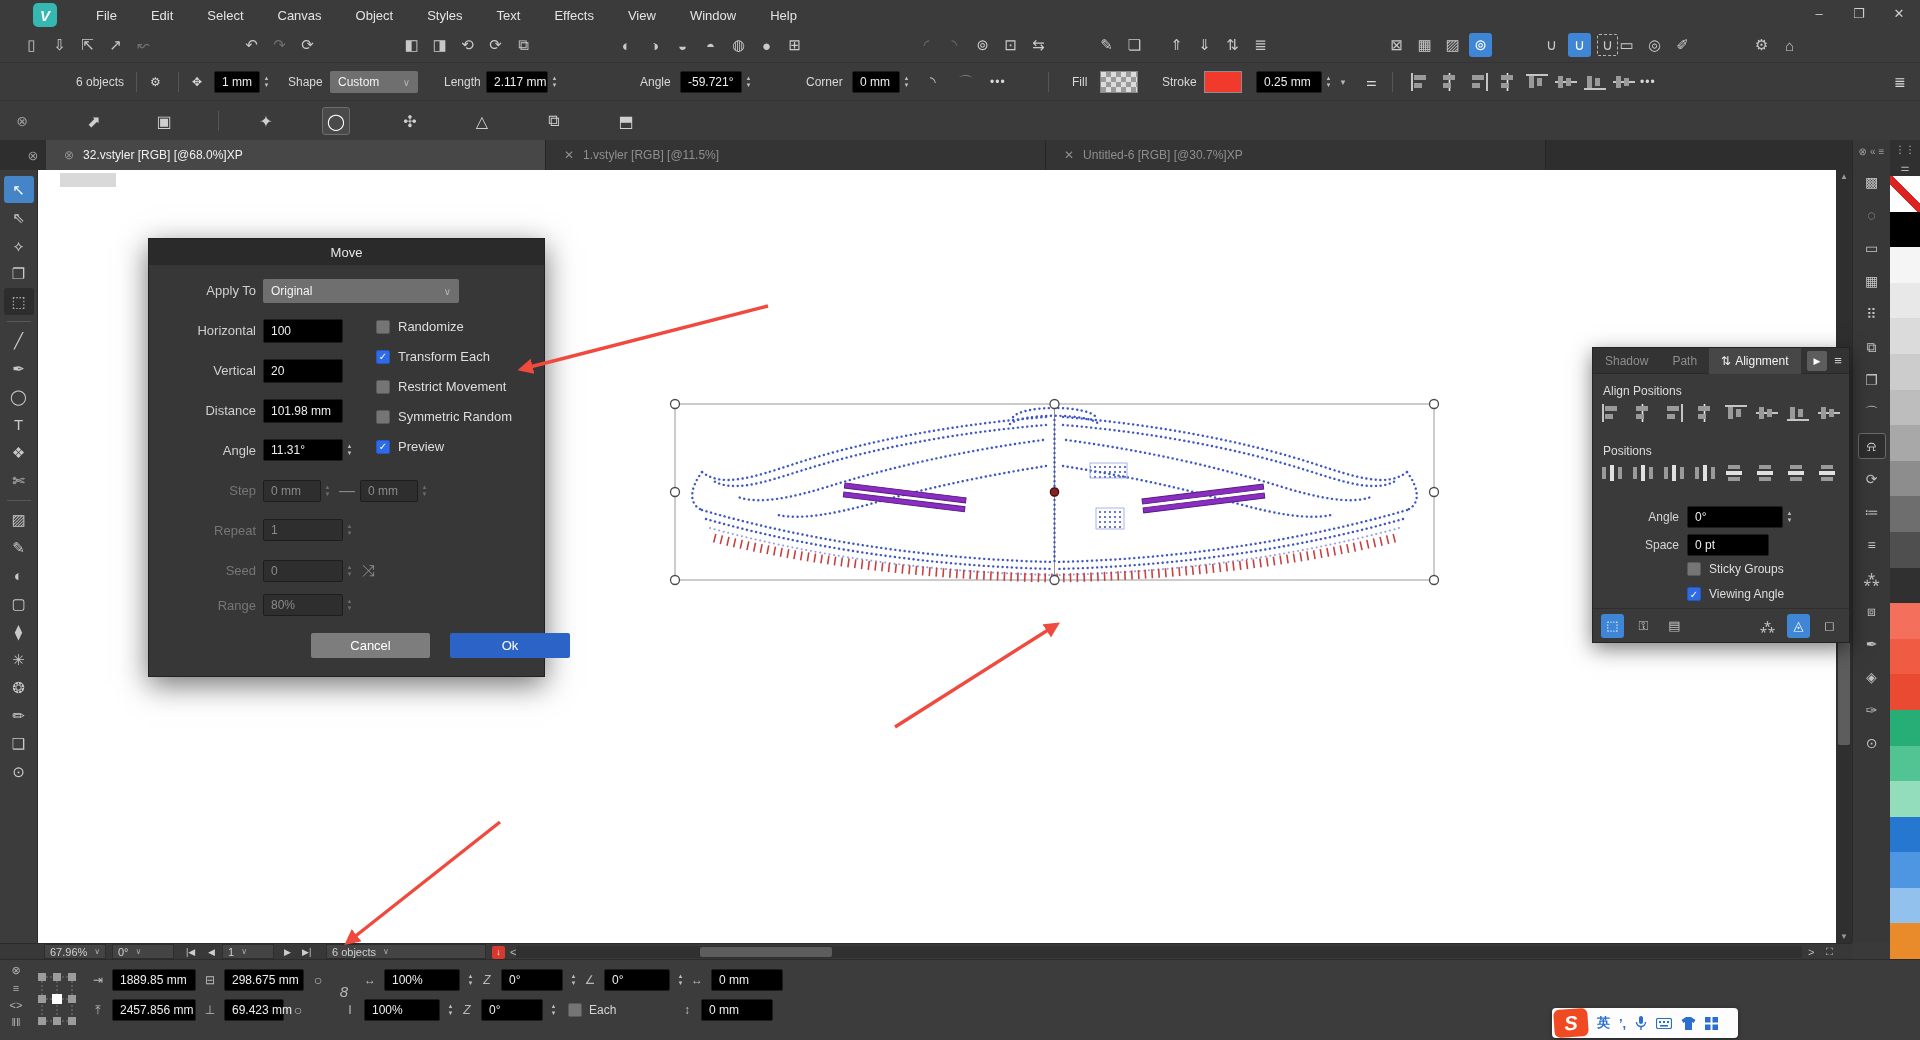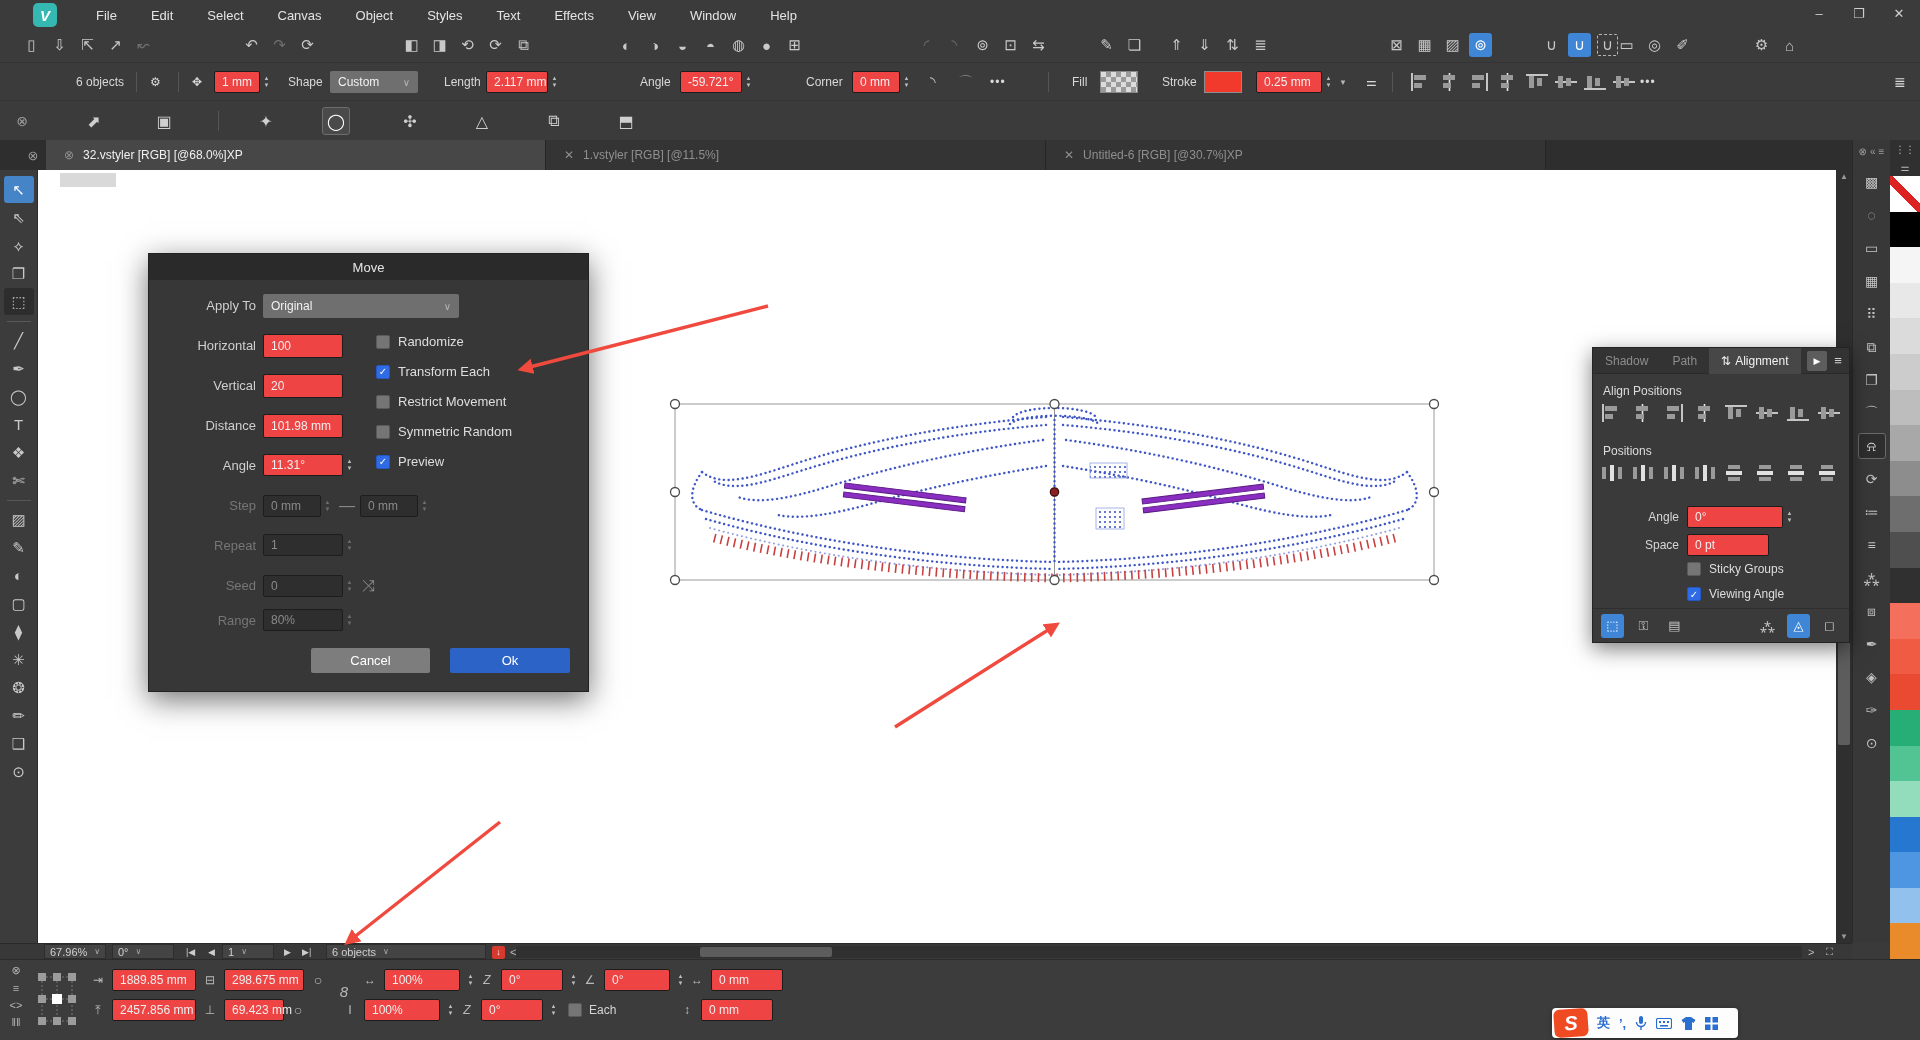--- a/index.html
+++ b/index.html
@@ -19,21 +19,21 @@
   #toolbar-main { position:absolute; left:0; top:30px; width:1920px; height:32px; background:#3b3b3b; }
   .tb-group { position:absolute; top:3px; display:flex; gap:5px; }
   .tb-icon { width:23px; height:24px; display:flex; align-items:center; justify-content:center; font-size:15px; color:#c9c9c9; border-radius:3px; }
   .tb-icon.disabled { color:#707070; }
   .tb-icon.active { background:#3f86d6; color:#fff; }
   .tb-icon.dashed { outline:1px dashed #b5b5b5; outline-offset:-2px; }
 
   
   #context-bar { position:absolute; left:0; top:62px; width:1920px; height:38px; background:#3b3b3b; border-top:1px solid #333; }
   .ctx-item { position:absolute; top:0; height:38px; display:flex; align-items:center; font-size:12px; color:#d8d8d8; }
-  .fld { background:#ef4444; border:1px solid #1d1d1d; border-radius:2px; height:22px; display:flex; align-items:center; padding:0 7px; font-size:12px; color:#eee; white-space:nowrap; }
+  .fld { background:#000000; border:1px solid #1d1d1d; border-radius:2px; height:22px; display:flex; align-items:center; padding:0 7px; font-size:12px; color:#eee; white-space:nowrap; }
   .fld.dis { color:#8a8a8a; background:#2e2e2e; }
   .stp { width:13px; height:22px; display:flex; flex-direction:column; align-items:center; justify-content:center; color:#bdbdbd; }
   .stp::before { content:"▲"; font-size:6px; line-height:7px; }
   .stp::after  { content:"▼"; font-size:6px; line-height:7px; }
   .stp.dis { color:#6d6d6d; }
   .vdiv { width:1px; height:20px; background:#565656; }
   .caret::after { content:"∨"; font-size:10px; color:#b5b5b5; margin-left:8px; }
   .dd { background:#6f6f6f; border-radius:2px; height:22px; display:flex; align-items:center; justify-content:space-between; padding:0 8px; color:#f2f2f2; font-size:12px; }
   #fill-swatch { width:38px; height:22px; border:1px solid #888;
      background-image:linear-gradient(45deg,#9a9a9a 25%,transparent 25%,transparent 75%,#9a9a9a 75%),linear-gradient(45deg,#9a9a9a 25%,#dcdcdc 25%,#dcdcdc 75%,#9a9a9a 75%);
@@ -93,21 +93,21 @@
   #tp-left { position:absolute; left:4px; top:4px; width:24px; display:flex; flex-direction:column; gap:5px; align-items:center; color:#b5b5b5; font-size:11px; }
   #tp-grid { position:absolute; left:36px; top:10px; }
   .tp-row { position:absolute; left:88px; height:24px; display:flex; align-items:center; font-size:12px; color:#d5d5d5; }
   .tp-icon { width:20px; text-align:center; color:#b9b9b9; font-size:12px; }
   .tp-fld { width:84px; margin:0 4px; }
   .cb { width:14px; height:14px; background:#757575; border:1px solid #5a5a5a; border-radius:2px; display:inline-flex; align-items:center; justify-content:center; }
   .cb.checked { background:#2e6be5; border-color:#2558c4; color:#fff; font-size:10px; }
   .cb.checked::after { content:"✓"; }
 
   
-  #move-dialog { position:absolute; left:148px; top:253px; width:441px; height:439px; background:#373737; border:1px solid #222; box-shadow:0 8px 28px rgba(0,0,0,.55); z-index:40; }
+  #move-dialog { position:absolute; left:148px; top:238px; width:397px; height:439px; background:#373737; border:1px solid #222; box-shadow:0 8px 28px rgba(0,0,0,.55); z-index:40; }
   #md-header { height:26px; background:#2a2a2a; display:flex; align-items:center; justify-content:center; font-size:13px; color:#e5e5e5; }
   .md-label { position:absolute; width:95px; left:12px; text-align:right; font-size:13px; color:#cfcfcf; line-height:24px; }
   .md-label.dis { color:#767676; }
   .md-fld { position:absolute; left:114px; height:24px; }
   .md-cbrow { position:absolute; left:227px; display:flex; align-items:center; gap:8px; font-size:13px; color:#dedede; white-space:nowrap; }
   .md-btn { position:absolute; height:25px; display:flex; align-items:center; justify-content:center; font-size:13px; border-radius:2px; color:#fff; }
   #md-cancel { left:162px; top:394px; width:119px; background:#7d7d7d; }
   #md-ok { left:301px; top:394px; width:120px; background:#2b63c6; }
 
   

